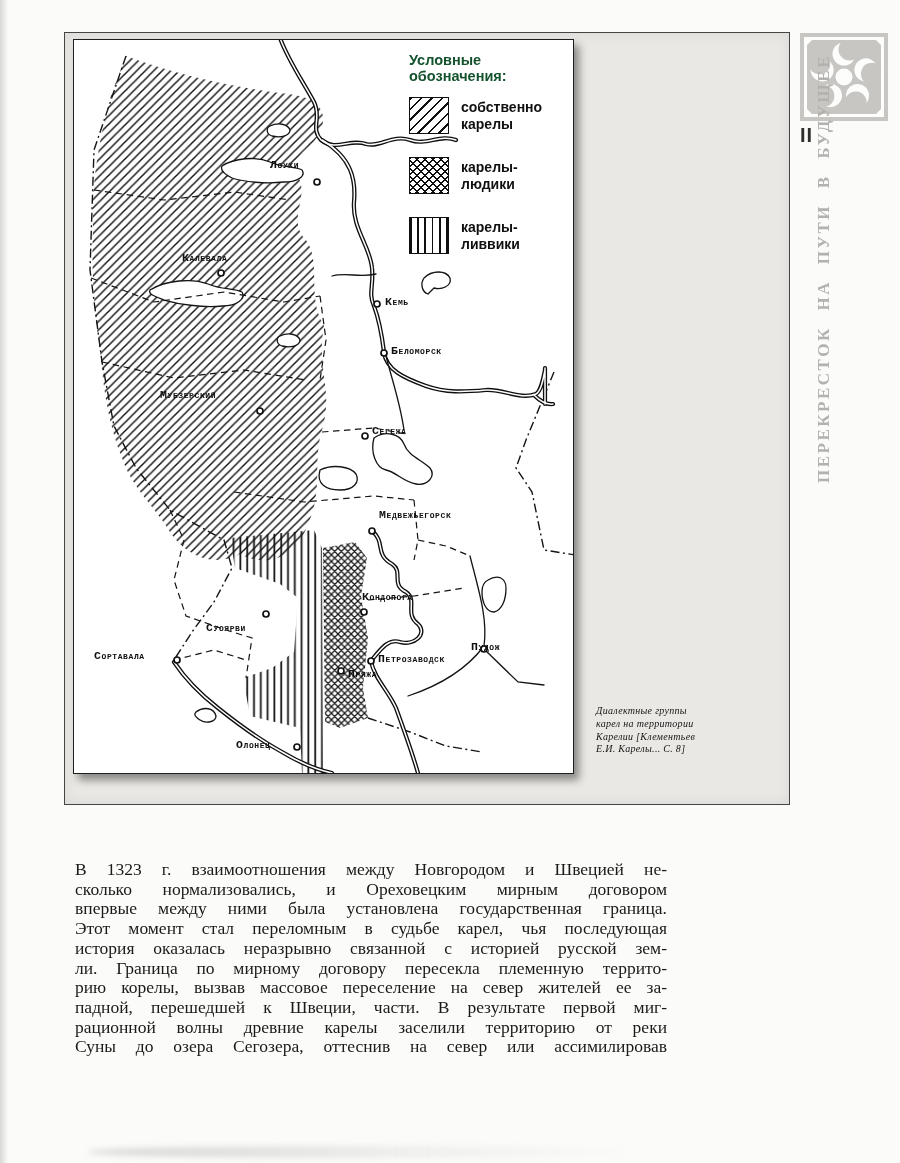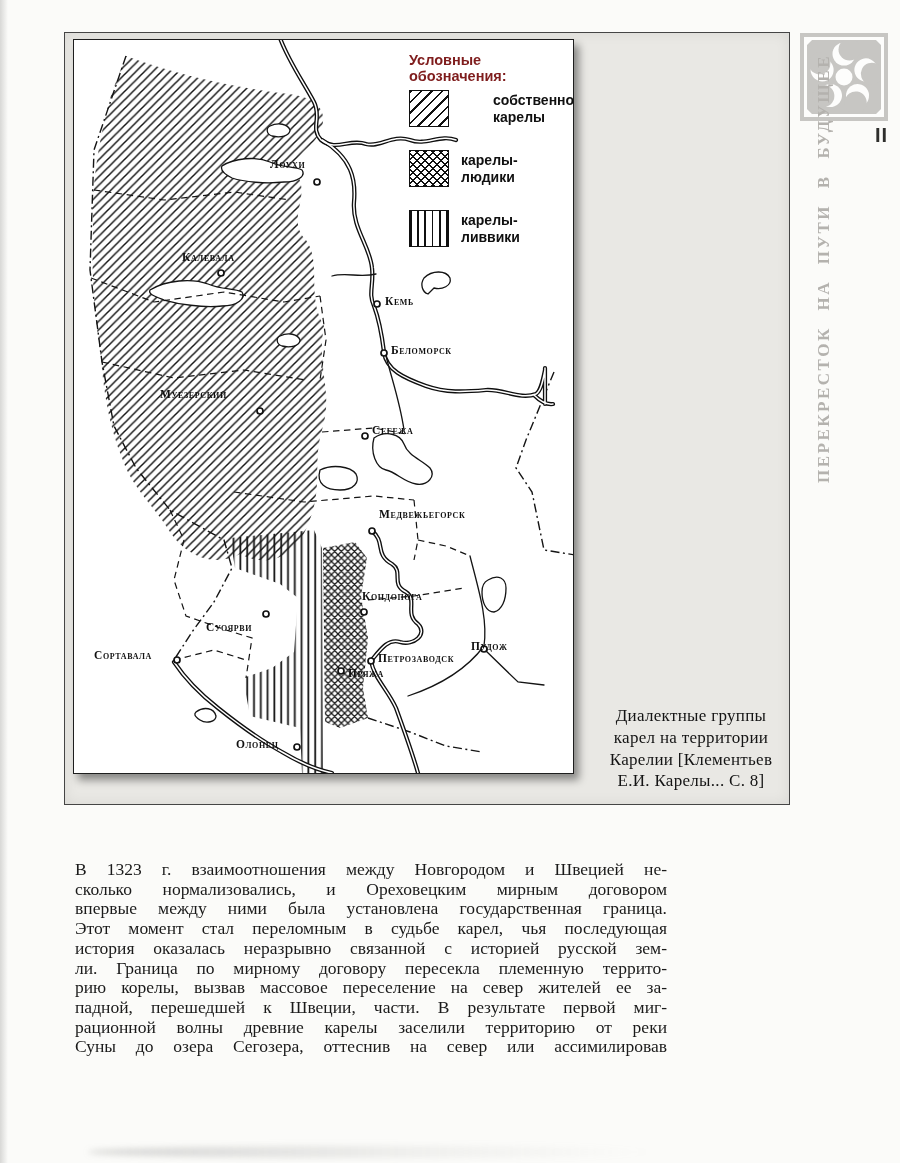--- a/index.html
+++ b/index.html
@@ -14,43 +14,43 @@
   .edge-bottom{position:absolute;left:88px;top:1146px;width:570px;height:12px;
     background:linear-gradient(to right,rgba(110,110,108,.28),rgba(150,150,148,.12) 55%,rgba(0,0,0,0));
     border-radius:50%;filter:blur(3px);}
   
   .figure-panel{position:absolute;left:64px;top:32px;width:724px;height:771px;
     background:#e9e8e4;border:1.5px solid #454545;box-shadow:inset 0 0 14px rgba(0,0,0,.07);}
   .map-sheet{position:absolute;left:8px;top:6px;width:499px;height:733px;
     background:#ffffff;border:1px solid #1e1e1e;box-shadow:5px 6px 8px rgba(0,0,0,.42);}
   .map-svg{position:absolute;left:0;top:0;width:499px;height:733px;}
   
-  .place{position:absolute;font-family:Liberation Serif, serif;
+  .place{position:absolute;font-family:Liberation Mono, monospace;
     font-size:11.5px;font-weight:700;font-variant:small-caps;letter-spacing:.6px;
     color:#101010;white-space:nowrap;line-height:1;}
   
   .legend{position:absolute;left:335px;top:12px;width:160px;}
-  .legend-title{font-family:"Liberation Sans",sans-serif;font-size:14.5px;font-weight:700;color:#7f1d1d;}
+  .legend-title{font-family:"Liberation Sans",sans-serif;font-size:14.5px;font-weight:700;color:#14532d;}
   .legend-row{display:flex;align-items:center;margin-top:23px;}
-  .legend-row.first{margin-top:6px;gap:32px;}
+  .legend-row.first{margin-top:13px;}
   .swatch{width:38px;height:35px;border:1.8px solid #101010;background-color:#fff;flex:0 0 auto;}
   .sw-diag{background-image:repeating-linear-gradient(135deg,#101010 0 1.6px,transparent 1.6px 7.4px);}
   .sw-cross{background-image:
       repeating-linear-gradient(45deg,#101010 0 1.4px,transparent 1.4px 5.6px),
       repeating-linear-gradient(135deg,#101010 0 1.4px,transparent 1.4px 5.6px);}
   .sw-vert{background-image:repeating-linear-gradient(90deg,#101010 0 1.8px,transparent 1.8px 7.2px);}
   .legend-label{font-family:"Liberation Sans",sans-serif;font-size:14px;font-weight:600;
     color:#101010;margin-left:12px;line-height:1.15;}
   
   .caption{position:absolute;left:531px;top:672px;width:190px;
-    font-size:17px;line-height:1.28;letter-spacing:.3px;color:#141414;text-align:center;}
+    font-style:italic;font-size:10px;line-height:1.28;letter-spacing:.3px;color:#141414;}
   .caption span{display:block;}
   
   .emblem{position:absolute;left:800px;top:33px;width:88px;height:88px;}
-  .chapter-num{position:absolute;left:800px;top:124px;width:88px;text-align:right;
+  .chapter-num{position:absolute;left:800px;top:124px;width:88px;text-align:left;
     font-family:"Liberation Sans",sans-serif;font-size:20px;font-weight:700;
     letter-spacing:1px;color:#2e2e2c;}
   .vertical-title{position:absolute;left:663px;top:304px;width:330px;height:28px;
     transform:rotate(-90deg);
     font-family:"Liberation Serif",serif;font-size:17px;font-weight:700;
     letter-spacing:2.5px;word-spacing:9px;color:#b4b2ae;white-space:nowrap;}
   
   .body-text{position:absolute;left:75px;top:836px;width:592px;
     font-size:17.5px;line-height:19.7px;color:#1a1a1a;margin-top:24px;}
   .bt{text-align:justify;text-align-last:justify;}

